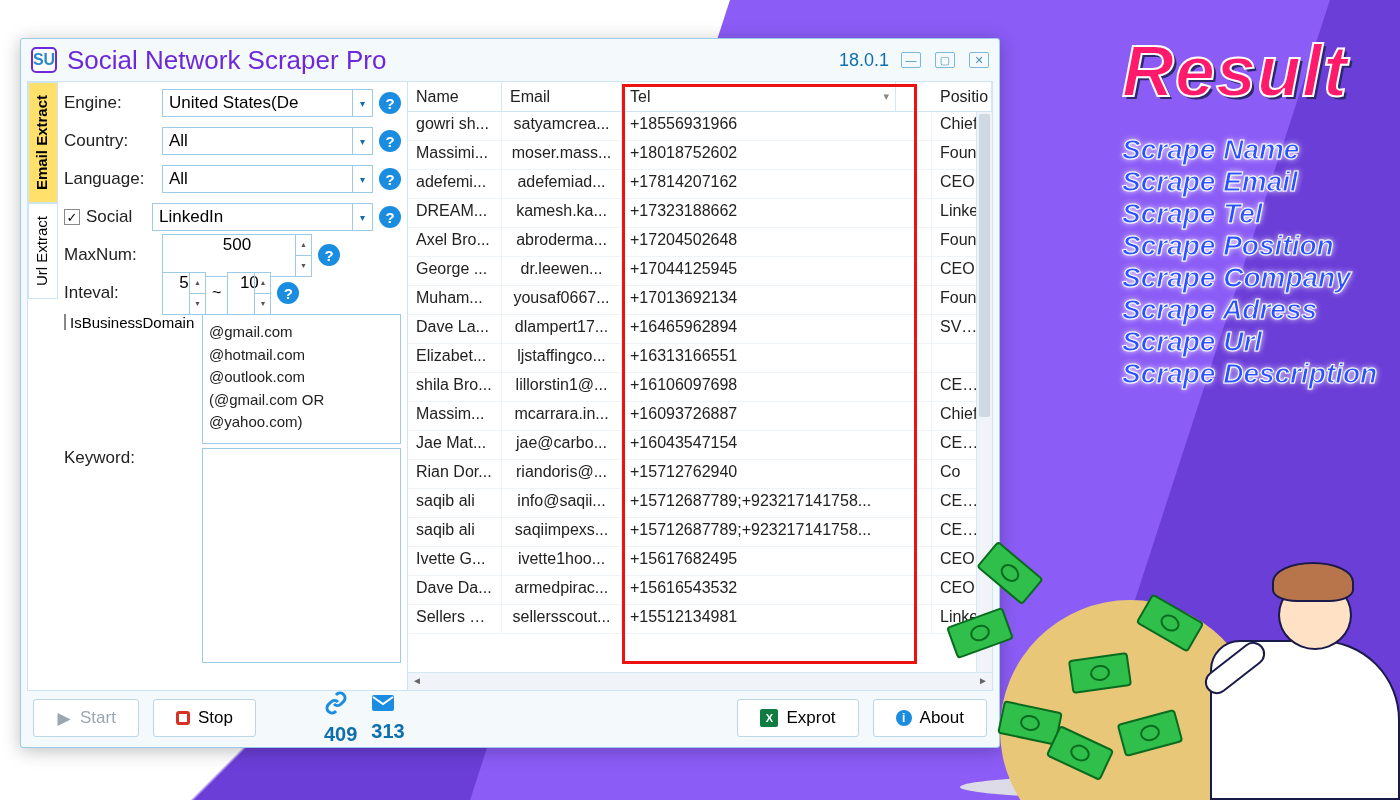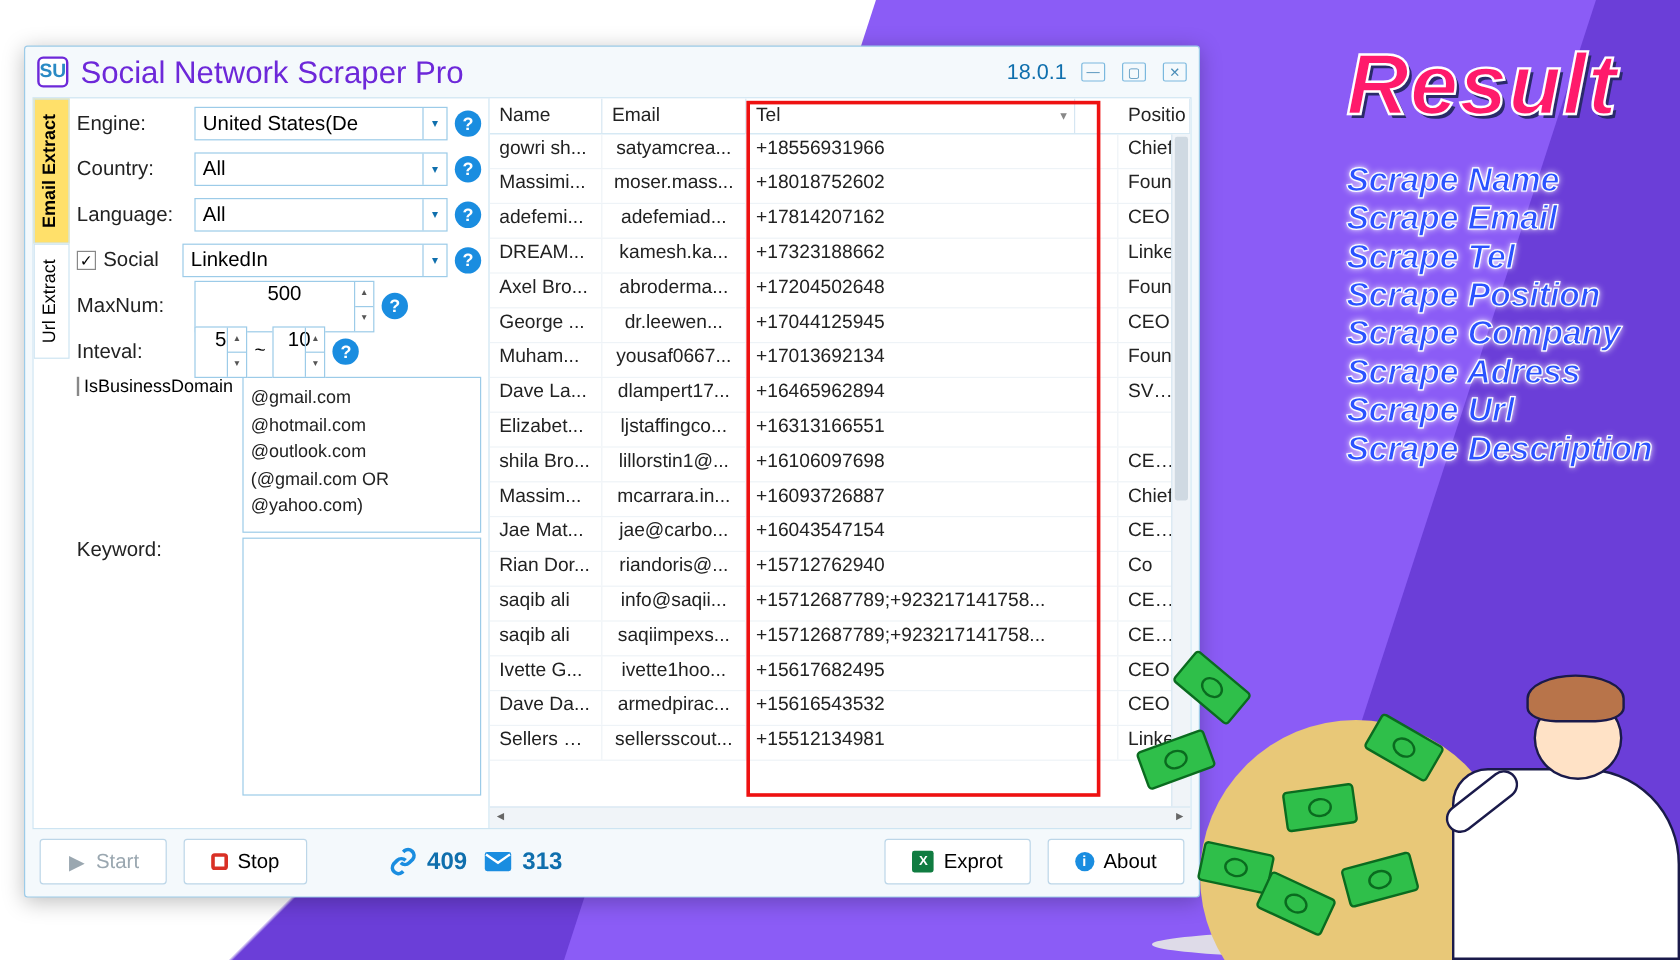--- a/index.html
+++ b/index.html
@@ -62,21 +62,21 @@
   .hscroll .ab { position:absolute; top:1px; width:14px; height:14px; font-size:10px; color:#666; text-align:center; line-height:14px; }
   .hscroll .ab.l{left:2px;} .hscroll .ab.r{right:2px;}
 
   
   .footer { position:absolute; left:6px; right:6px; bottom:6px; height:46px; display:flex; align-items:center; gap:14px; }
   .btn { height:38px; border:1px solid #bcd6e8; border-radius:3px; background:#fff; padding:0 22px; font-size:17px; display:flex; align-items:center; gap:8px; cursor:pointer; }
   .btn.disabled { color:#9aa7b0; }
   .ico { width:16px; height:16px; display:flex; align-items:center; justify-content:center; }
   .ico.play { color:#9aa7b0; }
   .ico.stop { width:14px; height:14px; border:3px solid #d93025; border-radius:3px; }
-  .stat { display:flex; align-items:center; gap:8px; font-size:20px; font-weight:700; color:#0f6fad; }
+  .stat { display:flex; align-items:flex-start; gap:8px; font-size:20px; font-weight:700; color:#0f6fad;flex-direction:column; }
   .ico.link { width:24px; height:24px; }
   .ico.mail { width:24px; height:18px; }
   .btn.green .xl{ width:18px;height:18px;background:#107c41;display:flex;align-items:center;justify-content:center;color:#fff;font-size:11px;font-weight:700;border-radius:2px;}
   .btn.about .info{width:16px;height:16px;border-radius:50%;background:#1a8de0;color:#fff;font-size:12px;font-weight:700;display:flex;align-items:center;justify-content:center;}
 
   
   .promo { position:absolute; left:1122px; top:30px; z-index:5; }
   .result-title { font-size:72px; font-weight:900; font-style:italic;
     color:#ff1a6b; -webkit-text-stroke:2px #fff; text-shadow: 3px 3px 0 #2a2a6a; letter-spacing:1px; }
   .promo-list { margin-top:22px; display:flex; flex-direction:column; }

